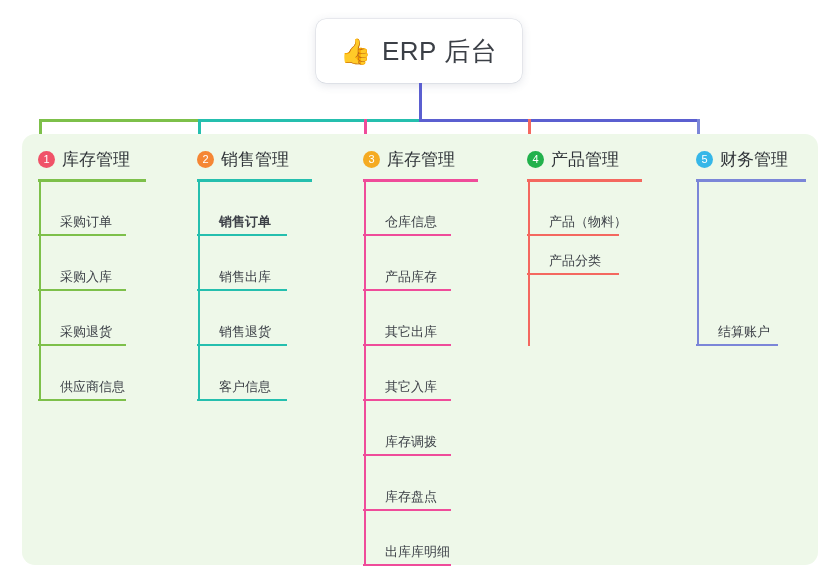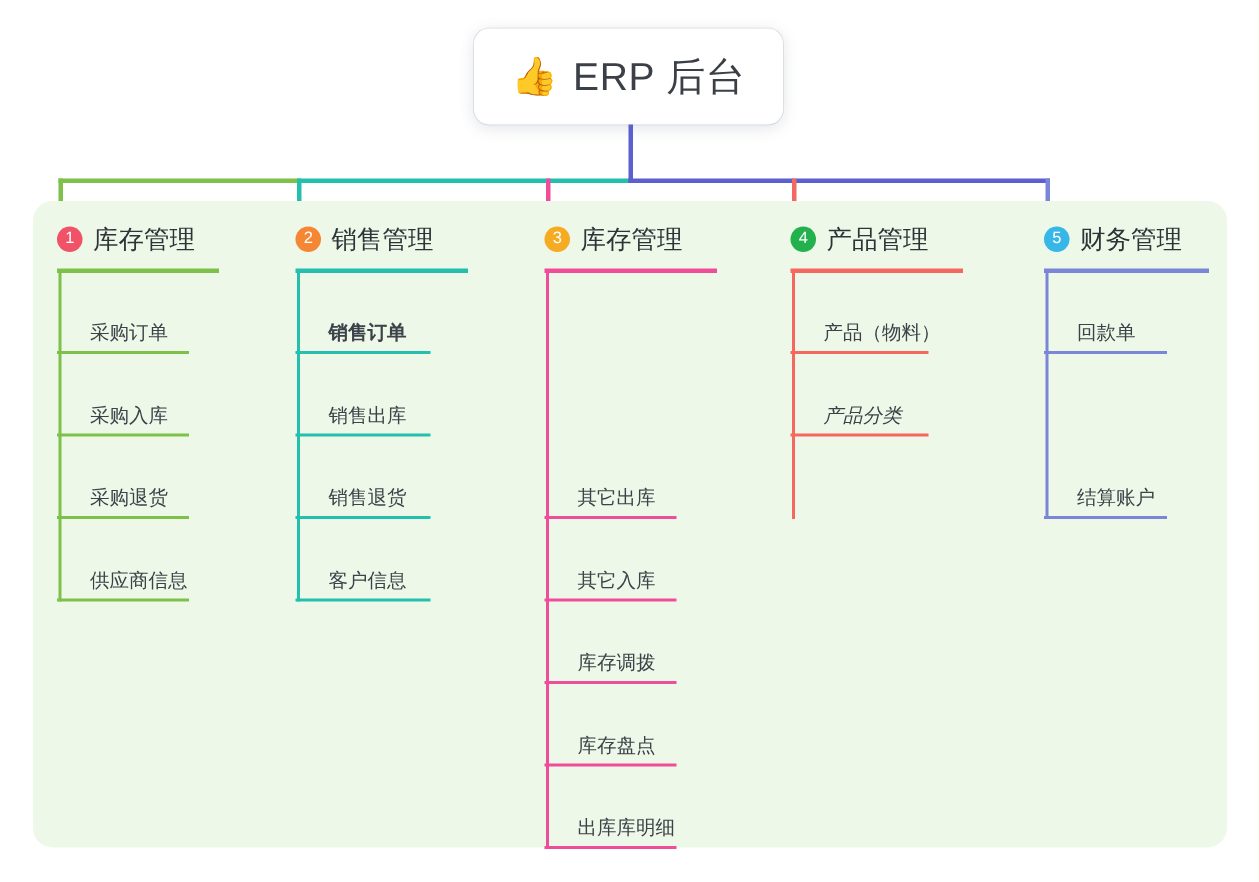--- a/index.html
+++ b/index.html
@@ -128,20 +128,28 @@
         <div class="item-rule" style="width: 90px; background: rgb(37, 191, 174);"></div>
       </div>
     </div>
     <div class="col" style="left: 363px; width: 115px; height: 588px;">
       <div class="col-head" style="top: 148px;">
         <span class="badge" style="background: rgb(245, 171, 34);">3</span>
         <span class="col-title">库存管理</span>
       </div>
       <div class="head-rule" style="top: 179px; width: 115px; background: rgb(239, 76, 154);"></div>
       <div class="spine" style="left: 1px; top: 182px; height: 384px; background: rgb(239, 76, 154);"></div>
+      <div class="item" style="top: 204px; height: 32px; width: 88px;">
+        <span class="item-label">仓库信息</span>
+        <div class="item-rule" style="width: 88px; background: rgb(239, 76, 154);"></div>
+      </div>
+      <div class="item" style="top: 259px; height: 32px; width: 88px;">
+        <span class="item-label">产品库存</span>
+        <div class="item-rule" style="width: 88px; background: rgb(239, 76, 154);"></div>
+      </div>
       <div class="item" style="top: 314px; height: 32px; width: 88px;">
         <span class="item-label">其它出库</span>
         <div class="item-rule" style="width: 88px; background: rgb(239, 76, 154);"></div>
       </div>
       <div class="item" style="top: 369px; height: 32px; width: 88px;">
         <span class="item-label">其它入库</span>
         <div class="item-rule" style="width: 88px; background: rgb(239, 76, 154);"></div>
       </div>
       <div class="item" style="top: 424px; height: 32px; width: 88px;">
         <span class="item-label">库存调拨</span>
@@ -160,34 +168,30 @@
       <div class="col-head" style="top: 148px;">
         <span class="badge" style="background: rgb(34, 177, 76);">4</span>
         <span class="col-title">产品管理</span>
       </div>
       <div class="head-rule" style="top: 179px; width: 115px; background: rgb(244, 104, 95);"></div>
       <div class="spine" style="left: 1px; top: 182px; height: 164px; background: rgb(244, 104, 95);"></div>
       <div class="item" style="top: 204px; height: 32px; width: 92px;">
         <span class="item-label">产品（物料）</span>
         <div class="item-rule" style="width: 92px; background: rgb(244, 104, 95);"></div>
       </div>
-      <div class="item" style="top: 259px; height: 32px; width: 92px; font-style: italic;">
+      <div class="item" style="top: 243px; height: 32px; width: 92px;">
         <span class="item-label">产品分类</span>
         <div class="item-rule" style="width: 92px; background: rgb(244, 104, 95);"></div>
       </div>
     </div>
     <div class="col" style="left: 696px; width: 110px; height: 588px;">
       <div class="col-head" style="top: 148px;">
         <span class="badge" style="background: rgb(54, 183, 232);">5</span>
         <span class="col-title">财务管理</span>
       </div>
       <div class="head-rule" style="top: 179px; width: 110px; background: rgb(123, 134, 216);"></div>
       <div class="spine" style="left: 1px; top: 182px; height: 164px; background: rgb(123, 134, 216);"></div>
-      <div class="item" style="top: 204px; height: 32px; width: 82px;">
-        <span class="item-label">回款单</span>
-        <div class="item-rule" style="width: 82px; background: rgb(123, 134, 216);"></div>
-      </div>
       <div class="item" style="top: 314px; height: 32px; width: 82px;">
         <span class="item-label">结算账户</span>
         <div class="item-rule" style="width: 82px; background: rgb(123, 134, 216);"></div>
       </div>
     </div>
   </div>
 
 </body></html>

